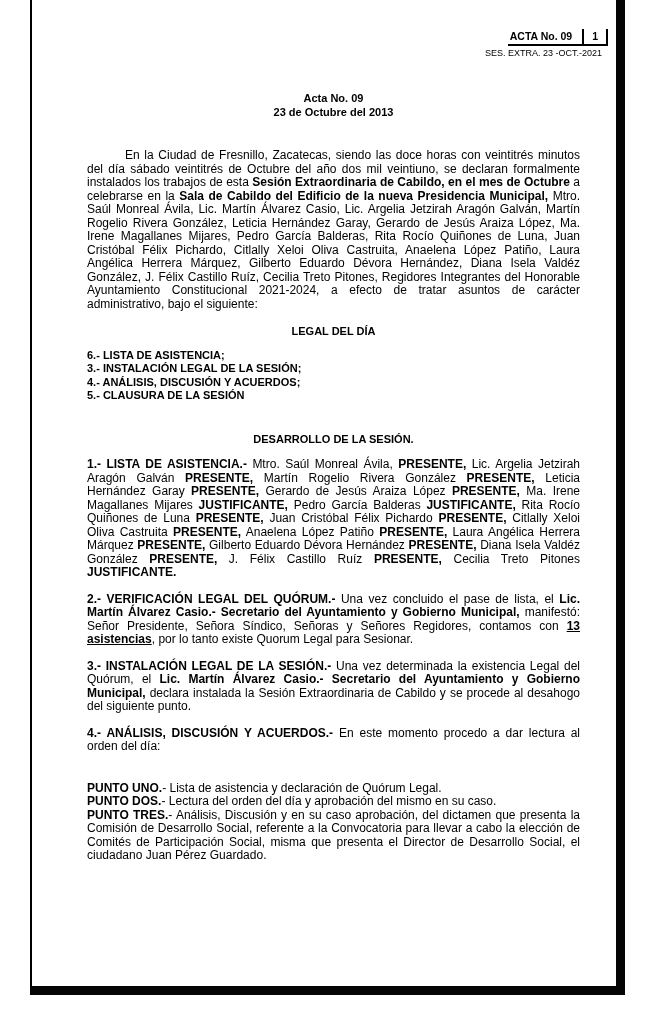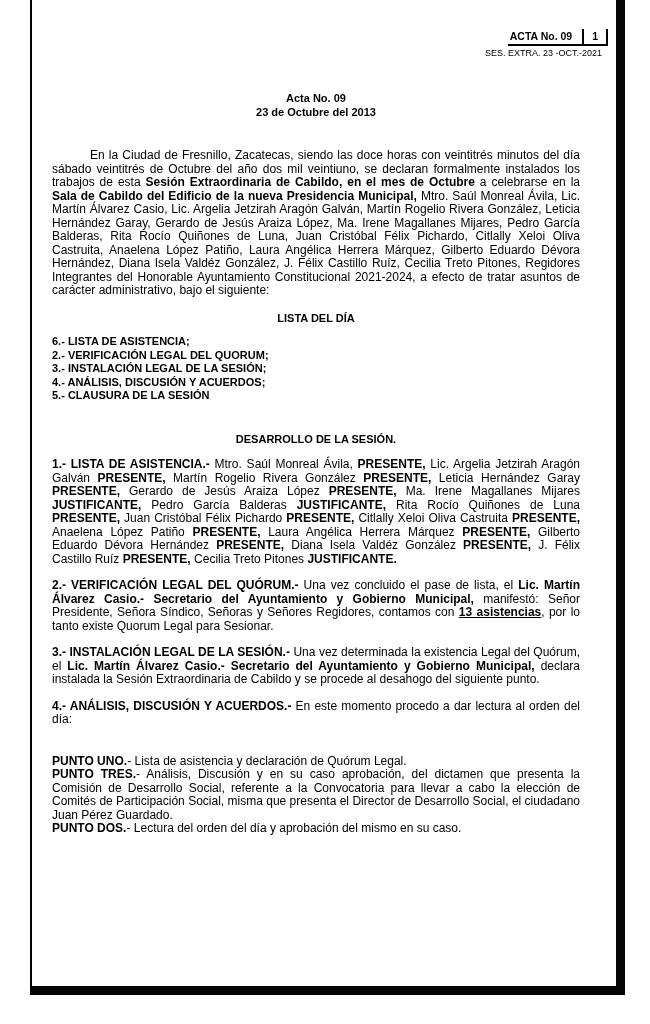--- a/index.html
+++ b/index.html
@@ -3,21 +3,21 @@
 <meta charset="utf-8">
 <style>
   * { margin: 0; padding: 0; box-sizing: border-box; }
   html, body { background: #ffffff; }
   body {
     width: 650px; height: 1024px;
     position: relative; overflow: hidden;
     font-family: "Liberation Sans", sans-serif;
     color: #000;
   }
-  .page { position: absolute; inset: 0; padding: 26px 70px 0 52px; }
+  .page { position: absolute; inset: 0; padding: 26px 70px 0 52px; margin-left: 35px; }
 
   
   .scan-left   { position: absolute; left: 30px;  top: 0;     width: 2px;  height: 995px; background: #000; }
   .scan-right  { position: absolute; left: 616px; top: 0;     width: 9px;  height: 995px; background: #050505; }
   .scan-bottom { position: absolute; left: 30px;  top: 986px; width: 595px; height: 9px;  background: #050505; }
 
   
   .header-box { position: absolute; top: 26px; right: 42px; text-align: right; }
   .header-row { display: inline-flex; align-items: stretch; border-bottom: 2px solid #000; }
   .acta-label { font-weight: bold; font-size: 10.5px; padding: 1px 10px 2px 2px; white-space: nowrap; }
@@ -62,36 +62,35 @@
     <div class="session-label">SES. EXTRA. 23 -OCT.-2021</div>
   </div>
 
   <div class="title-block">
     <div>Acta No. 09</div>
     <div>23 de Octubre del 2013</div>
   </div>
 
   <p class="body-par intro"><span>En la Ciudad de Fresnillo, Zacatecas, siendo las doce horas con veintitrés minutos del día sábado veintitrés de Octubre del año dos mil veintiuno, se declaran formalmente instalados los trabajos de esta </span><span class="b">Sesión Extraordinaria de Cabildo, en el mes de Octubre</span><span> a celebrarse en la </span><span class="b">Sala de Cabildo del Edificio de la nueva Presidencia Municipal,</span><span> Mtro. Saúl Monreal Ávila, Lic. Martín Álvarez Casio, Lic. Argelia Jetzirah Aragón Galván, Martín Rogelio Rivera González, Leticia Hernández Garay, Gerardo de Jesús Araiza López, Ma. Irene Magallanes Mijares, Pedro García Balderas, Rita Rocío Quiñones de Luna, Juan Cristóbal Félix Pichardo, Citlally Xeloi Oliva Castruita, Anaelena López Patiño, Laura Angélica Herrera Márquez, Gilberto Eduardo Dévora Hernández, Diana Isela Valdéz González, J. Félix Castillo Ruíz, Cecilia Treto Pitones, Regidores Integrantes del Honorable Ayuntamiento Constitucional 2021-2024, a efecto de tratar asuntos de carácter administrativo, bajo el siguiente:</span></p>
 
-  <h2 class="center-heading orden-heading">LISTA DEL DÍA</h2>
+  <h2 class="center-heading orden-heading">LEGAL DEL DÍA</h2>
 
   <div class="orden-list">
     <div class="orden-item">6.- LISTA DE ASISTENCIA;</div>
-    <div class="orden-item">2.- VERIFICACIÓN LEGAL DEL QUORUM;</div>
     <div class="orden-item">3.- INSTALACIÓN LEGAL DE LA SESIÓN;</div>
     <div class="orden-item">4.- ANÁLISIS, DISCUSIÓN Y ACUERDOS;</div>
     <div class="orden-item">5.- CLAUSURA DE LA SESIÓN</div>
   </div>
 
   <h2 class="center-heading desarrollo-heading">DESARROLLO DE LA SESIÓN.</h2>
 
   <p class="body-par section-first"><span class="b">1.- LISTA DE ASISTENCIA.-</span><span> Mtro. Saúl Monreal Ávila, </span><span class="b">PRESENTE,</span><span> Lic. Argelia Jetzirah Aragón Galván </span><span class="b">PRESENTE,</span><span> Martín Rogelio Rivera González </span><span class="b">PRESENTE,</span><span> Leticia Hernández Garay </span><span class="b">PRESENTE,</span><span> Gerardo de Jesús Araiza López </span><span class="b">PRESENTE,</span><span> Ma. Irene Magallanes Mijares </span><span class="b">JUSTIFICANTE,</span><span> Pedro García Balderas </span><span class="b">JUSTIFICANTE,</span><span> Rita Rocío Quiñones de Luna </span><span class="b">PRESENTE,</span><span> Juan Cristóbal Félix Pichardo </span><span class="b">PRESENTE,</span><span> Citlally Xeloi Oliva Castruita </span><span class="b">PRESENTE,</span><span> Anaelena López Patiño </span><span class="b">PRESENTE,</span><span> Laura Angélica Herrera Márquez </span><span class="b">PRESENTE,</span><span> Gilberto Eduardo Dévora Hernández </span><span class="b">PRESENTE,</span><span> Diana Isela Valdéz González </span><span class="b">PRESENTE,</span><span> J. Félix Castillo Ruíz </span><span class="b">PRESENTE,</span><span> Cecilia Treto Pitones </span><span class="b">JUSTIFICANTE.</span></p>
   <p class="body-par section"><span class="b">2.- VERIFICACIÓN LEGAL DEL QUÓRUM.-</span><span> Una vez concluido el pase de lista, el </span><span class="b">Lic. Martín Álvarez Casio.- Secretario del Ayuntamiento y Gobierno Municipal,</span><span> manifestó: Señor Presidente, Señora Síndico, Señoras y Señores Regidores, contamos con </span><span class="b u">13 asistencias</span><span>, por lo tanto existe Quorum Legal para Sesionar.</span></p>
   <p class="body-par section"><span class="b">3.- INSTALACIÓN LEGAL DE LA SESIÓN.-</span><span> Una vez determinada la existencia Legal del Quórum, el </span><span class="b">Lic. Martín Álvarez Casio.- Secretario del Ayuntamiento y Gobierno Municipal,</span><span> declara instalada la Sesión Extraordinaria de Cabildo y se procede al desahogo del siguiente punto.</span></p>
   <p class="body-par section"><span class="b">4.- ANÁLISIS, DISCUSIÓN Y ACUERDOS.-</span><span> En este momento procedo a dar lectura al orden del día:</span></p>
 
   <div class="puntos">
     <p class="body-par punto"><span class="b">PUNTO UNO.</span><span>- Lista de asistencia y declaración de Quórum Legal.</span></p>
+    <p class="body-par punto"><span class="b">PUNTO DOS.</span><span>- Lectura del orden del día y aprobación del mismo en su caso.</span></p>
     <p class="body-par punto"><span class="b">PUNTO TRES.</span><span>- Análisis, Discusión y en su caso aprobación, del dictamen que presenta la Comisión de Desarrollo Social, referente a la Convocatoria para llevar a cabo la elección de Comités de Participación Social, misma que presenta el Director de Desarrollo Social, el ciudadano Juan Pérez Guardado.</span></p>
-    <p class="body-par punto"><span class="b">PUNTO DOS.</span><span>- Lectura del orden del día y aprobación del mismo en su caso.</span></p>
   </div>
 
 </div>
 
 </body></html>

